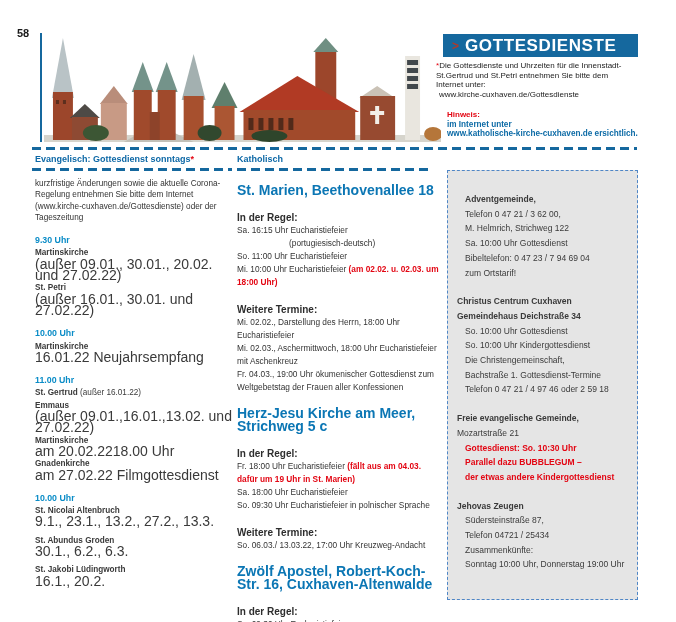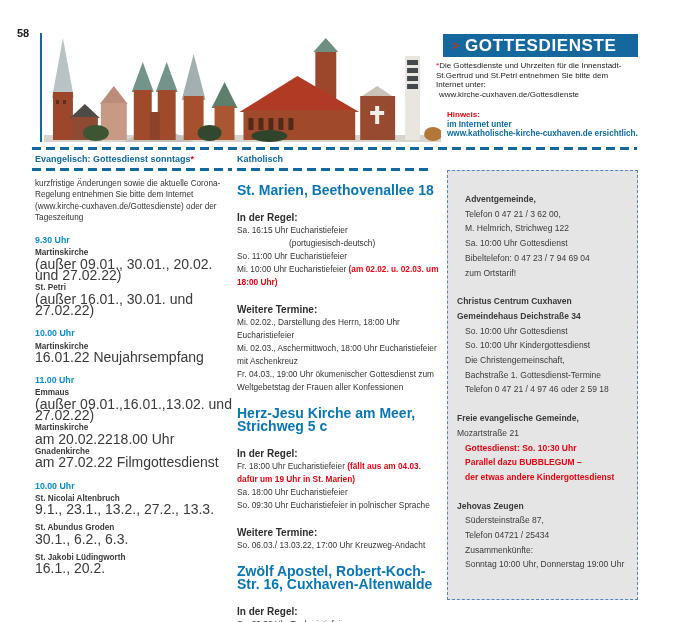--- a/index.html
+++ b/index.html
@@ -150,20 +150,23 @@
       <div class="ev-time">10.00 Uhr</div>
       <div class="ev-entry">
         <div class="ev-name">Martinskirche</div>
         <div class="ev-note">16.01.22 Neujahrsempfang</div>
       </div>
     </div>
 
     <div class="ev-group">
       <div class="ev-time">11.00 Uhr</div>
       <div class="ev-entry">
+        <div class="ev-name"><span>St. Gertrud</span> <span class="ev-inline">(außer 16.01.22)</span></div>
+      </div>
+      <div class="ev-entry">
         <div class="ev-name">Emmaus</div>
         <div class="ev-note">(außer 09.01.,16.01.,13.02. und 27.02.22)</div>
       </div>
       <div class="ev-entry">
         <div class="ev-name">Martinskirche</div>
         <div class="ev-note">am 20.02.2218.00 Uhr</div>
       </div>
       <div class="ev-entry">
         <div class="ev-name">Gnadenkirche</div>
         <div class="ev-note">am 27.02.22 Filmgottesdienst</div>

